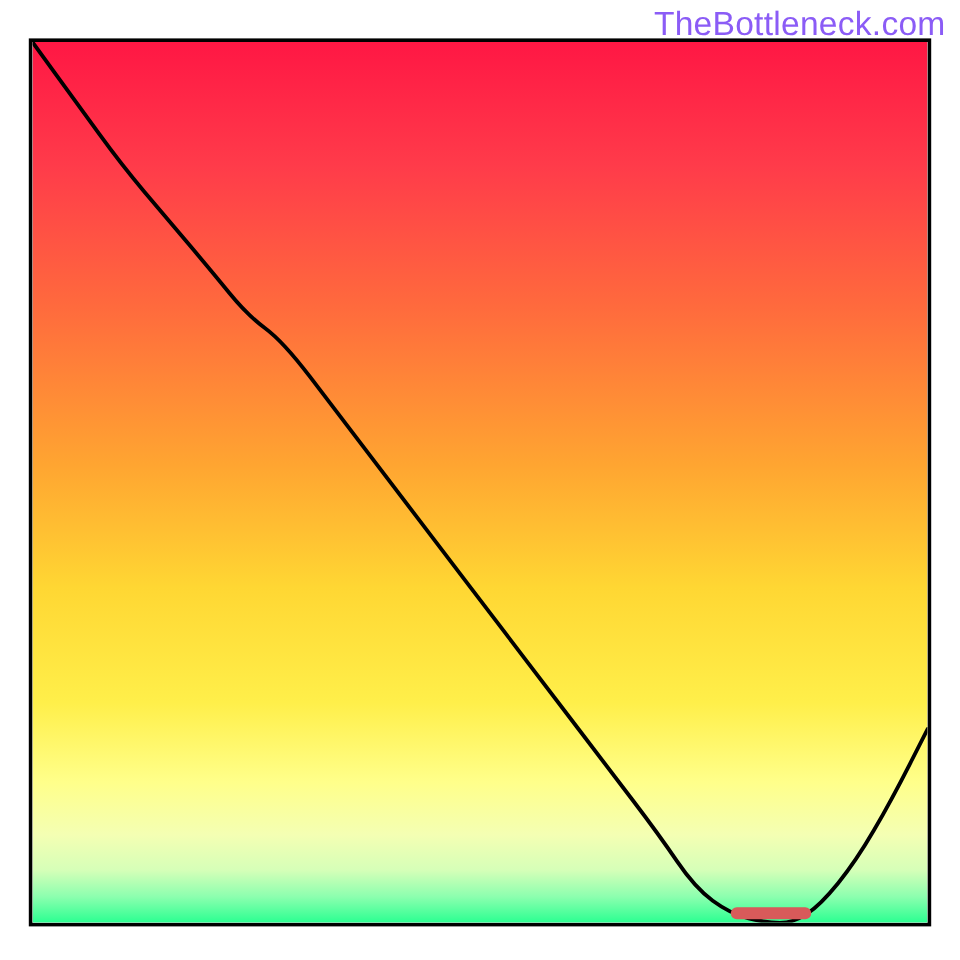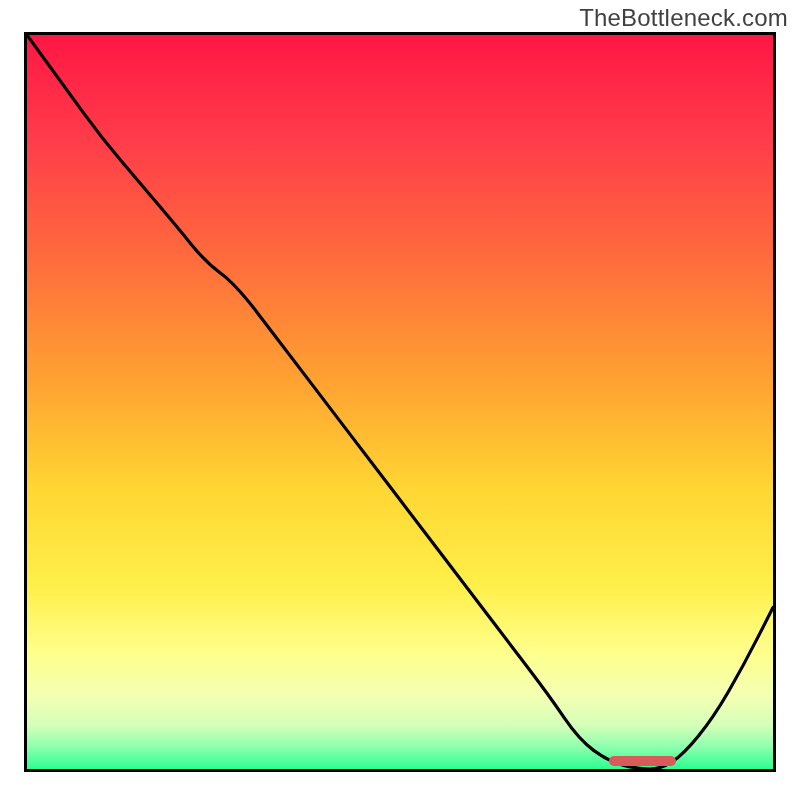--- a/index.html
+++ b/index.html
@@ -13,23 +13,23 @@
   }
   .stage {
     position: relative;
     width: 800px;
     height: 800px;
   }
   .watermark {
     position: absolute;
     top: 4px;
     right: 12px;
-    font-size: 24px;
+    font-size: 28px;
     font-weight: 500;
-    color: #404040;
+    color: #8b5cf6;
     letter-spacing: 0.2px;
     user-select: none;
   }
   .chart-frame {
     position: absolute;
     left: 24px;
     top: 32px;
     width: 752px;
     height: 740px;
     border: 3px solid #000;

